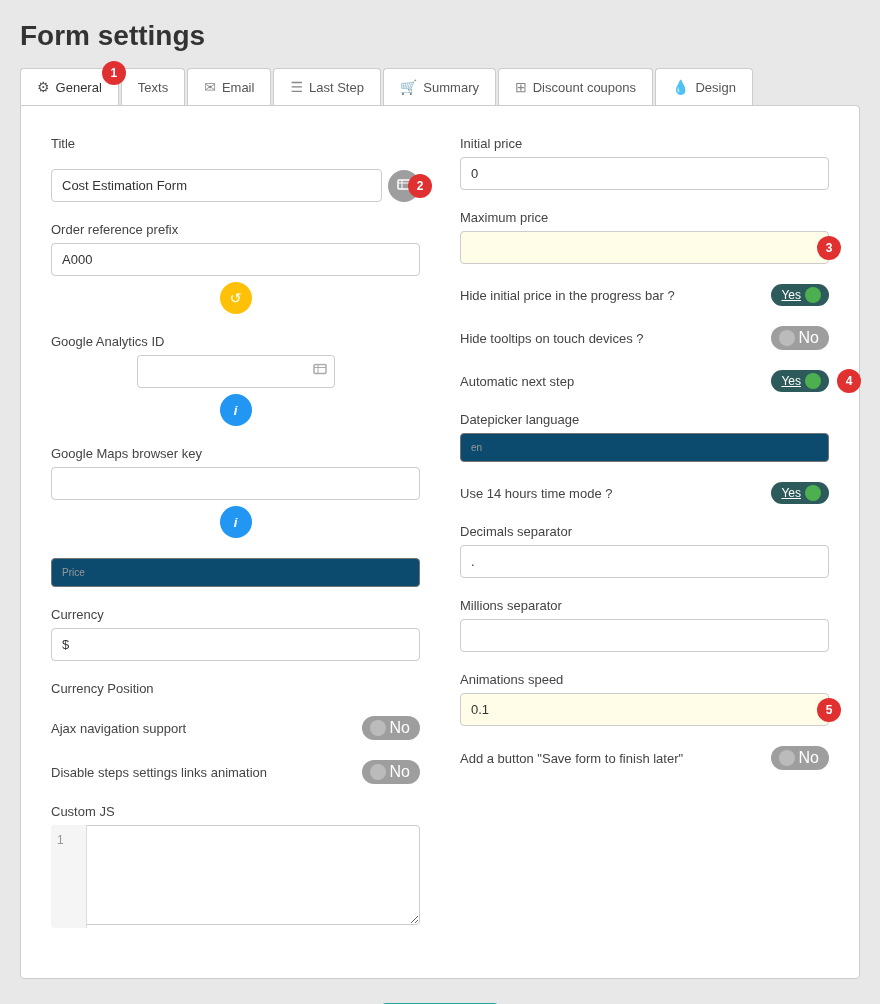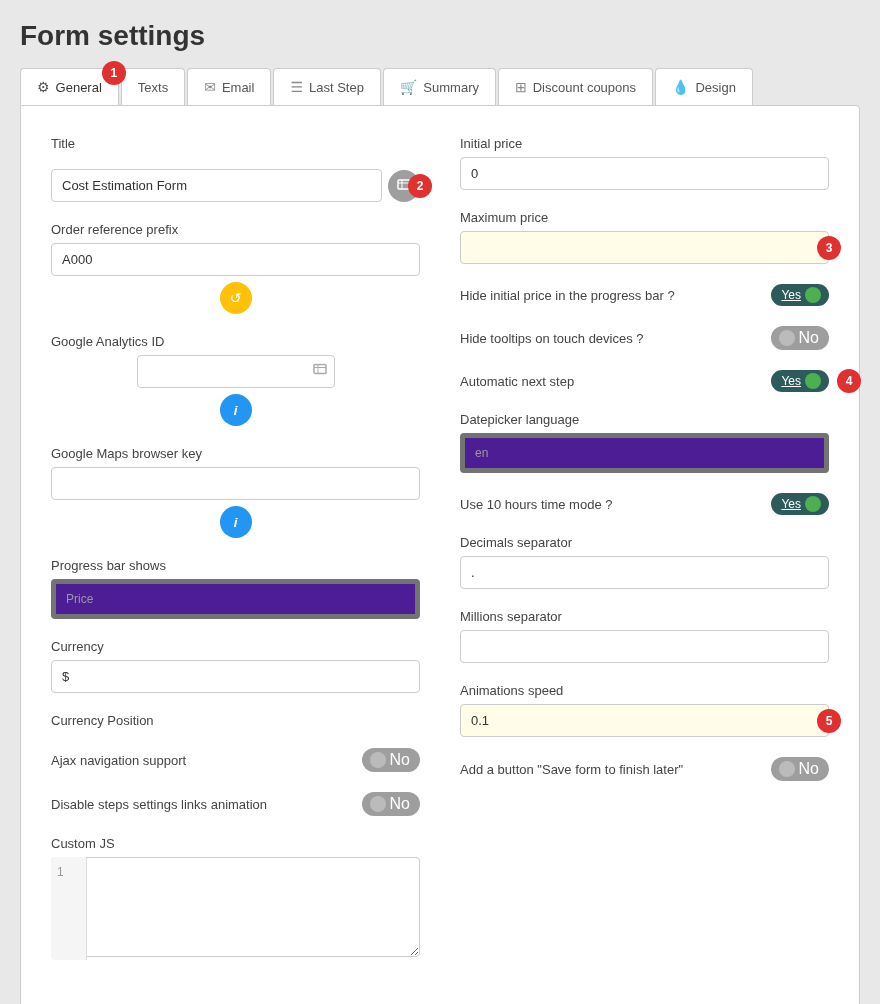--- a/index.html
+++ b/index.html
@@ -117,25 +117,25 @@
       background: #FFC107;
       color: #fff;
     }
     .btn-icon.blue {
       background: #2196F3;
       color: #fff;
     }
     .select-display {
       width: 100%;
       padding: 8px 10px;
-      border: 5px solid #737373;
+      border: 1px solid #737373;
       border-radius: 4px;
-      font-size: 12px;
+      font-size: 10px;
       color: #999;
-      background: #4c1d95;
+      background: #0c4a6e;
     }
     .toggle-row {
       display: flex;
       align-items: center;
       justify-content: space-between;
       margin-bottom: 20px;
     }
     .toggle-label {
       font-size: 13px;
       color: #444;
@@ -328,21 +328,20 @@
 
       <div class="form-group">
         <label>Google Maps browser key</label>
         <div class="input-with-icon">
           <input type="text" class="form-control" value="" style="">
           <button class="btn-icon blue" style="font-style:italic; font-weight:bold; font-size:13px;">i</button>
         </div>
       </div>
 
       <div class="form-group">
-        <label>Progress bar shows</label>
         <div class="select-display">Price</div>
       </div>
 
       <div class="form-group">
         <label>Currency</label>
         <input type="text" class="form-control" value="$" style="">
       </div>
 
       <div class="form-group">
         <label>Currency Position</label>
@@ -413,21 +412,21 @@
         </div>
         <span class="annotation" style="right:-32px; top:50%; transform:translateY(-50%);">4</span>
       </div>
 
       <div class="form-group">
         <label>Datepicker language</label>
         <div class="select-display">en</div>
       </div>
 
       <div class="toggle-row">
-        <span class="toggle-label">Use 10 hours time mode ?</span>
+        <span class="toggle-label">Use 14 hours time mode ?</span>
         <div class="toggle-yes">
           <span>Yes</span>
           <span class="circle"></span>
         </div>
       </div>
 
       <div class="form-group">
         <label>Decimals separator</label>
         <input type="text" class="form-control" value="." style="">
       </div>

